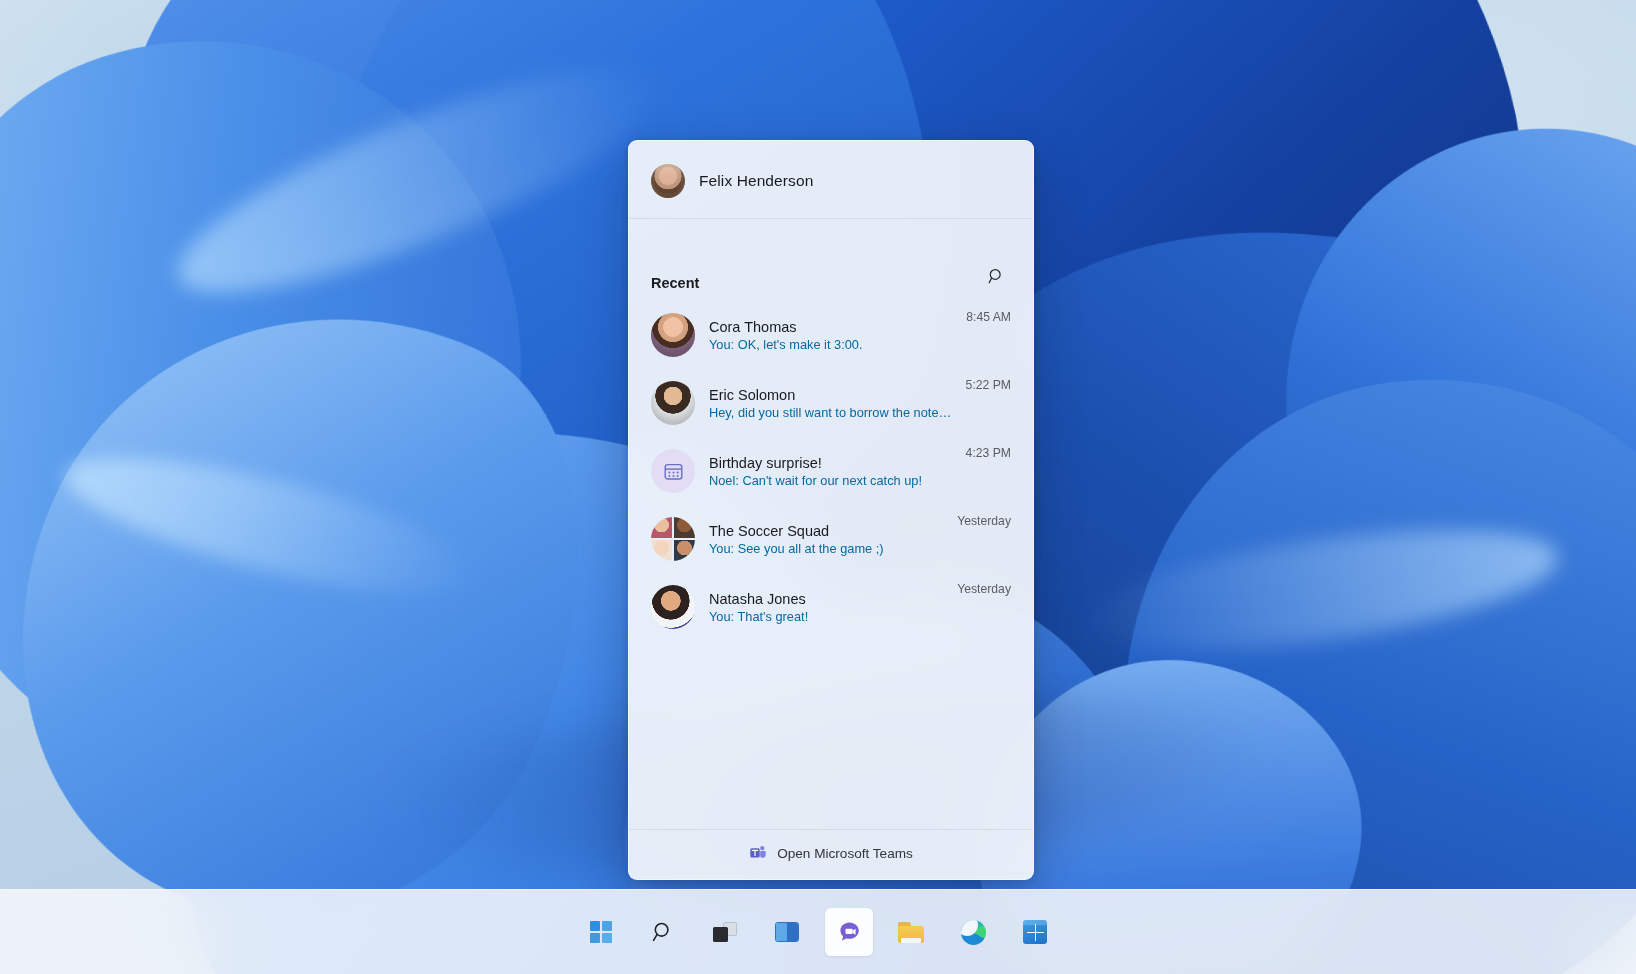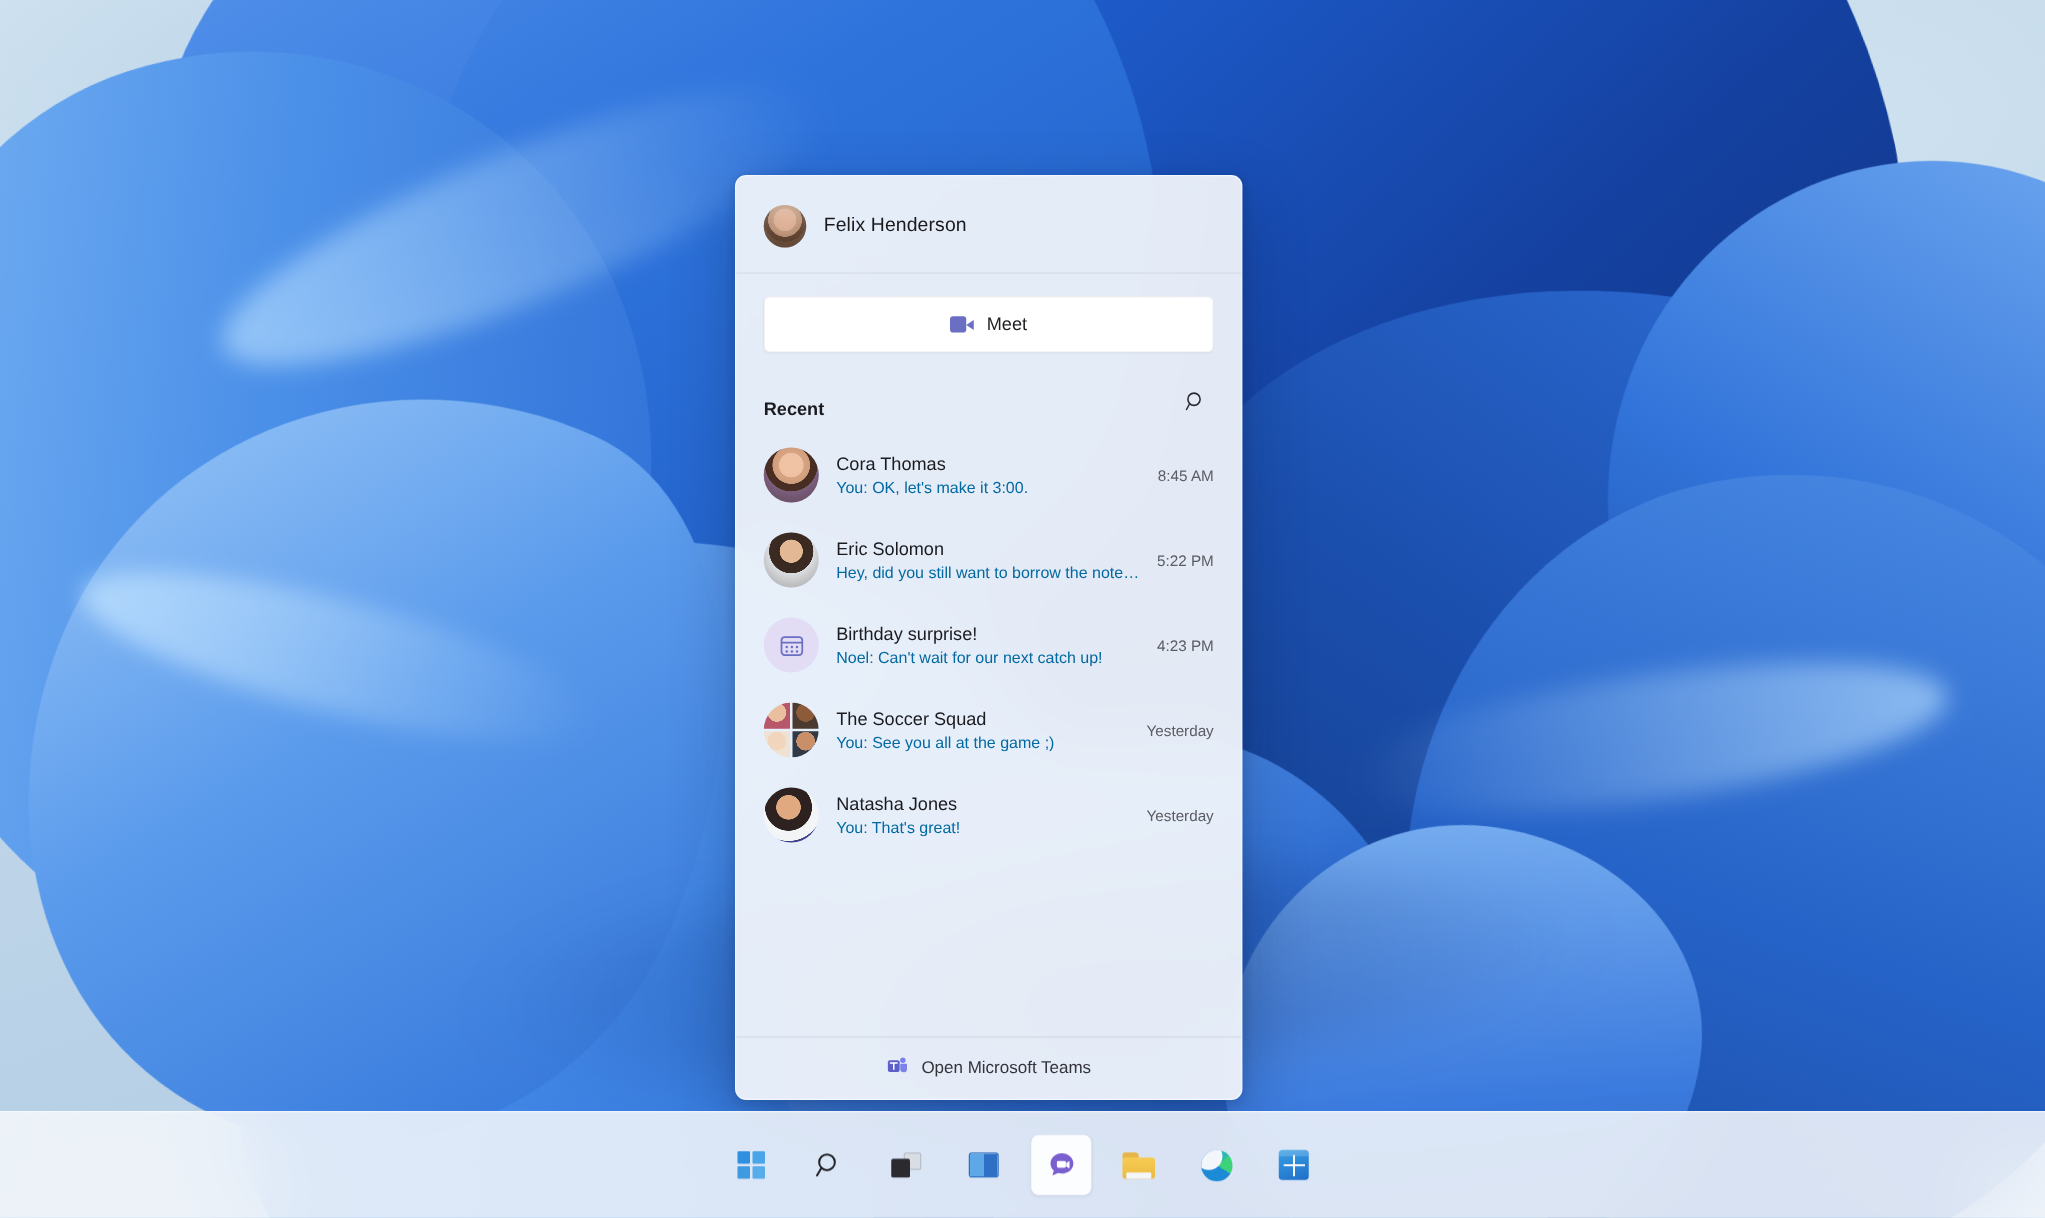--- a/index.html
+++ b/index.html
@@ -141,21 +141,21 @@
     left: 380px; top: 700px;
     background: linear-gradient(90deg, rgba(10,40,110,0), rgba(10,40,110,.35), rgba(10,40,110,0));
     border-radius: 50%;
     transform: rotate(-4deg);
     filter: blur(22px);
   }
 
   
   #chat-flyout {
     position: absolute;
-    left: 588px;
+    left: 628px;
     top: 140px;
     width: 404px;
     height: 738px;
     background: rgba(243,246,251,0.93);
     border-radius: 9px;
     box-shadow:
       0 18px 50px rgba(10,30,70,0.30),
       0 2px 10px rgba(10,30,70,0.18);
     border: 1px solid rgba(255,255,255,0.55);
     backdrop-filter: blur(30px);
@@ -319,21 +319,21 @@
     color: #0369a1;
     white-space: nowrap;
     overflow: hidden;
     text-overflow: ellipsis;
   }
   .chat-time {
     font-size: 12.2px;
     color: #5c5c63;
     flex: 0 0 auto;
     align-self: flex-start;
-    margin-top: 19px;
+    margin-top: 0;
     white-space: nowrap;
   }
 
   .icon-circle {
     width: 44px; height: 44px;
     border-radius: 50%;
     background: #e2ddf5;
     display: flex;
     align-items: center;
     justify-content: center;
@@ -539,24 +539,20 @@
   </div>
 
   <div id="chat-flyout">
 
     <div class="flyout-header">
       <div class="avatar avatar-felix"></div>
       <div class="header-name">Felix Henderson</div>
     </div>
 
     <div class="action-row">
-      <button class="action-btn">
-        <span class="icon-meet"></span>
-        <span>Meet</span>
-      </button>
     </div>
 
     <div class="recent-row">
       <div class="recent-label">Recent</div>
       <button class="search-btn">
         <svg width="18" height="18" viewBox="0 0 18 18" fill="none" aria-hidden="true">
           <circle cx="8.2" cy="7.4" r="4.9" stroke="#2a2a30" stroke-width="1.25"></circle>
           <path d="M4.6 11.2L2.2 15.6" stroke="#2a2a30" stroke-width="1.25" stroke-linecap="round"></path>
         </svg>
       </button>

